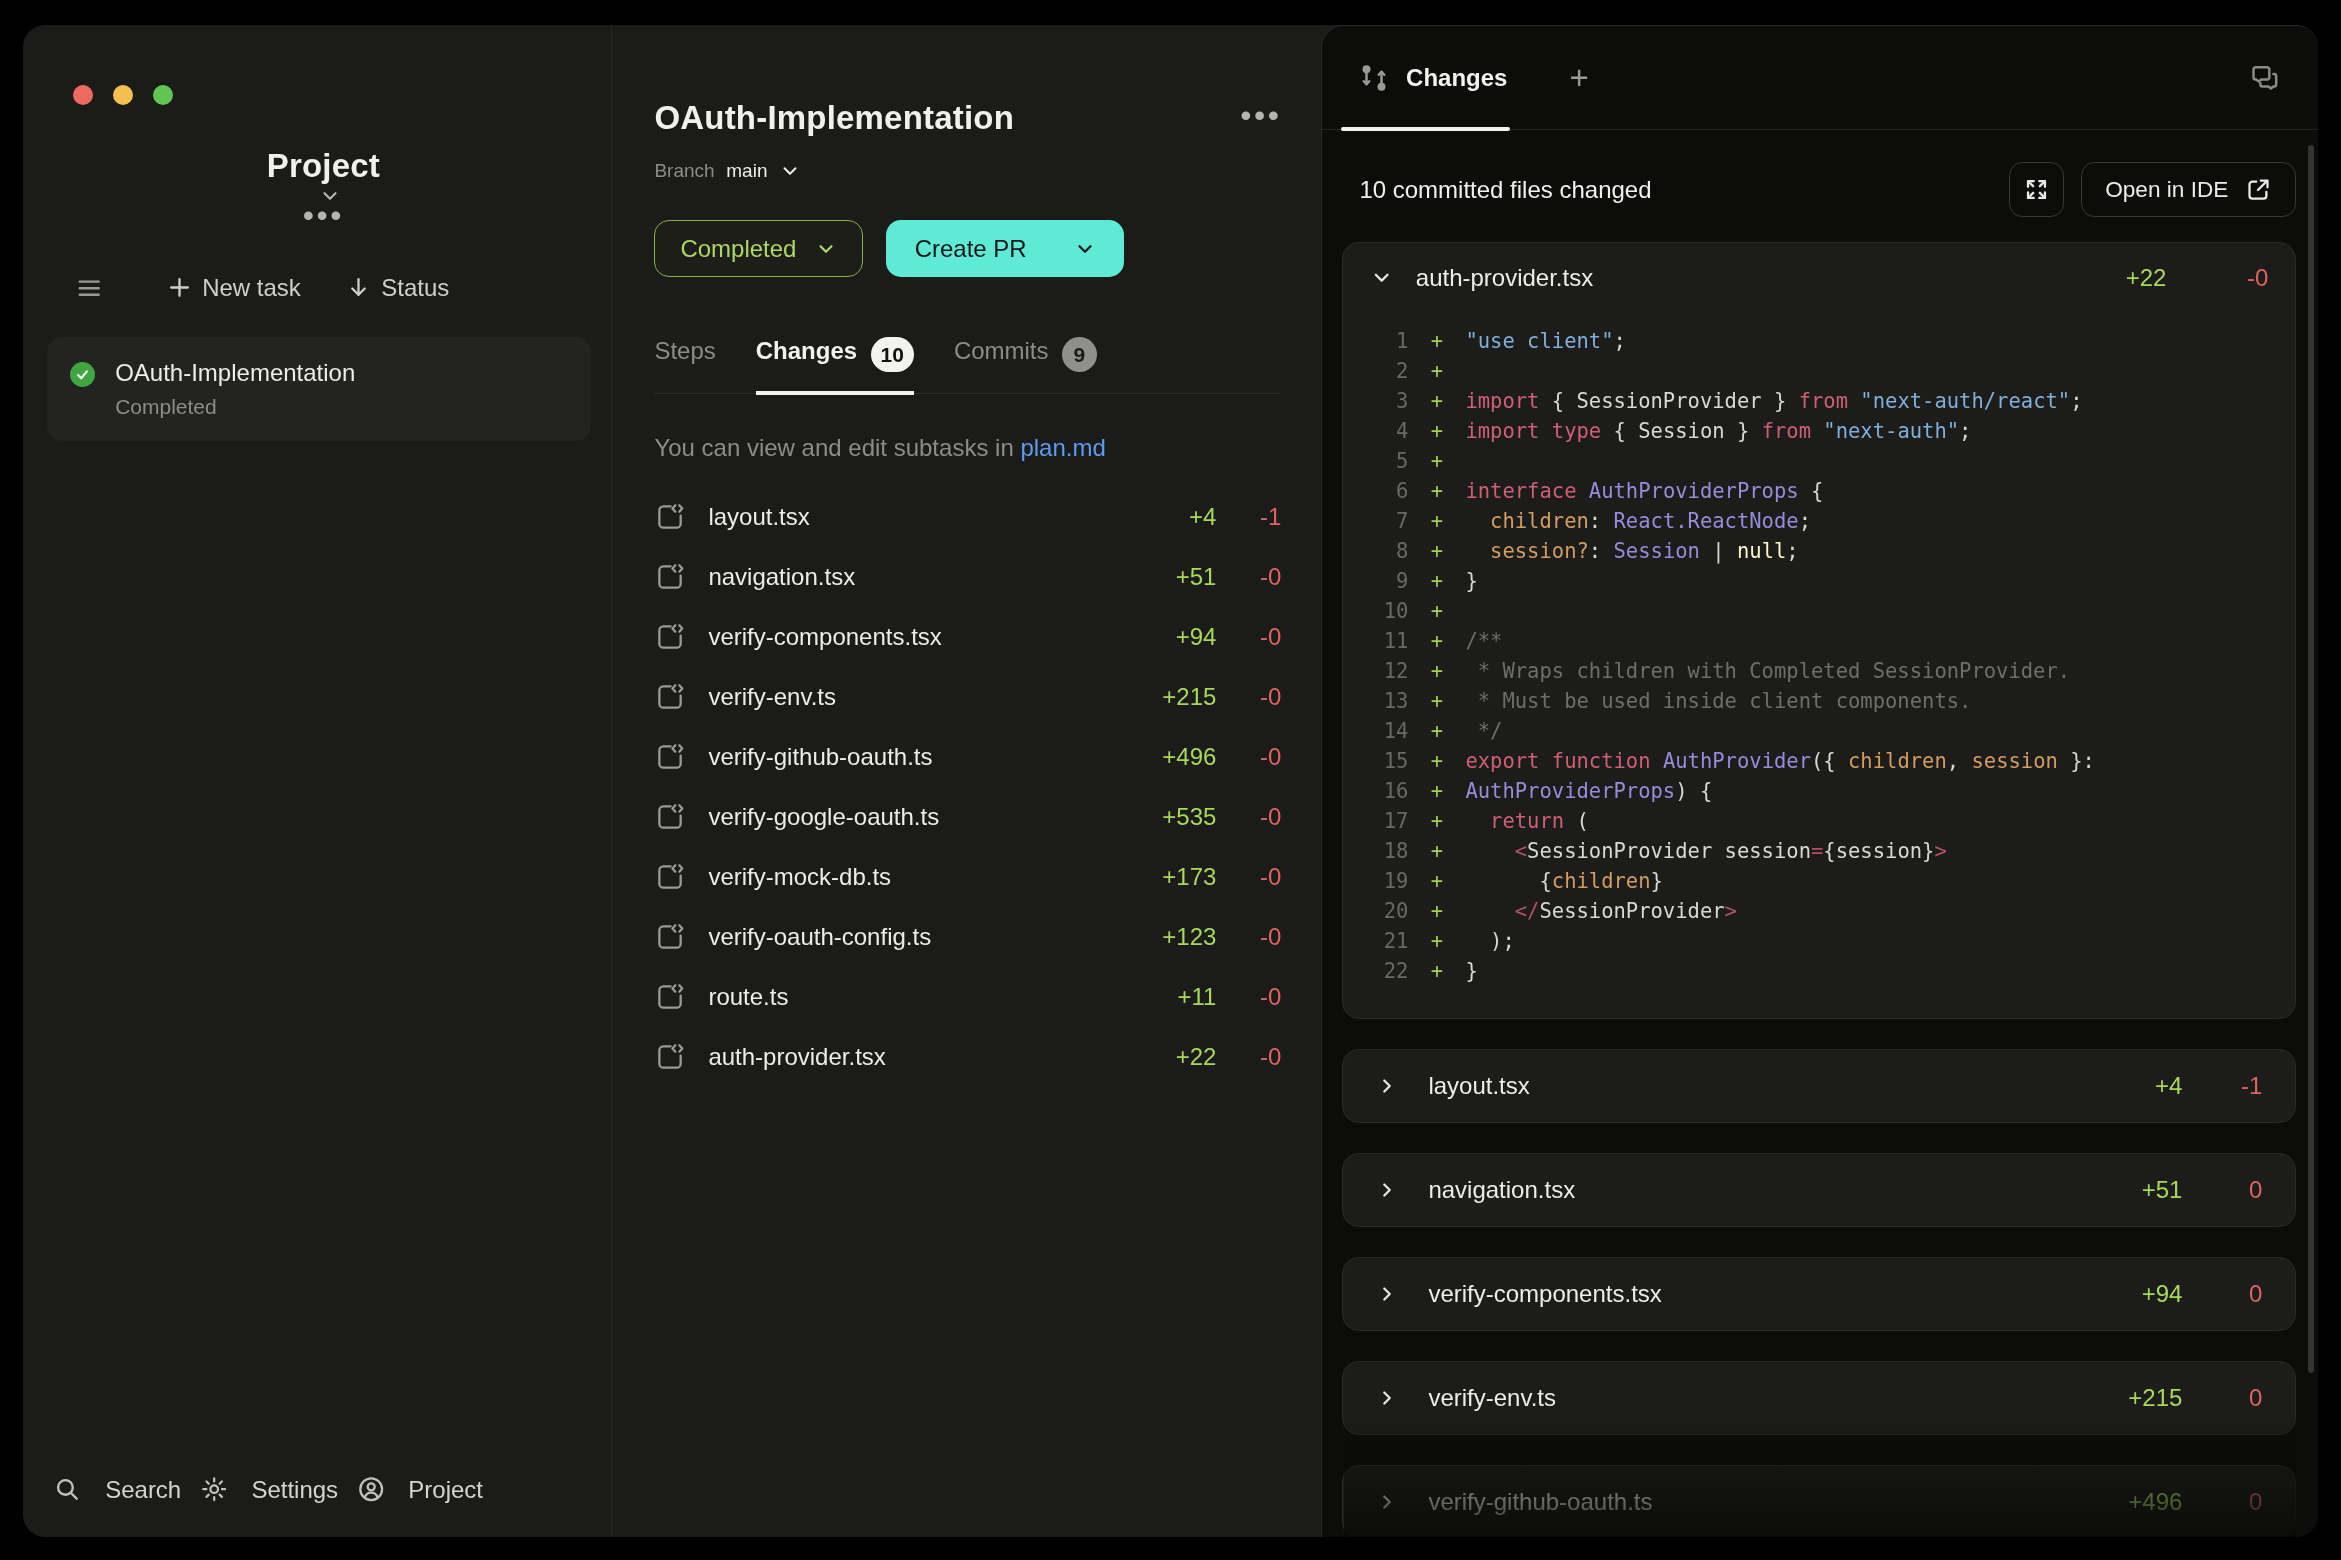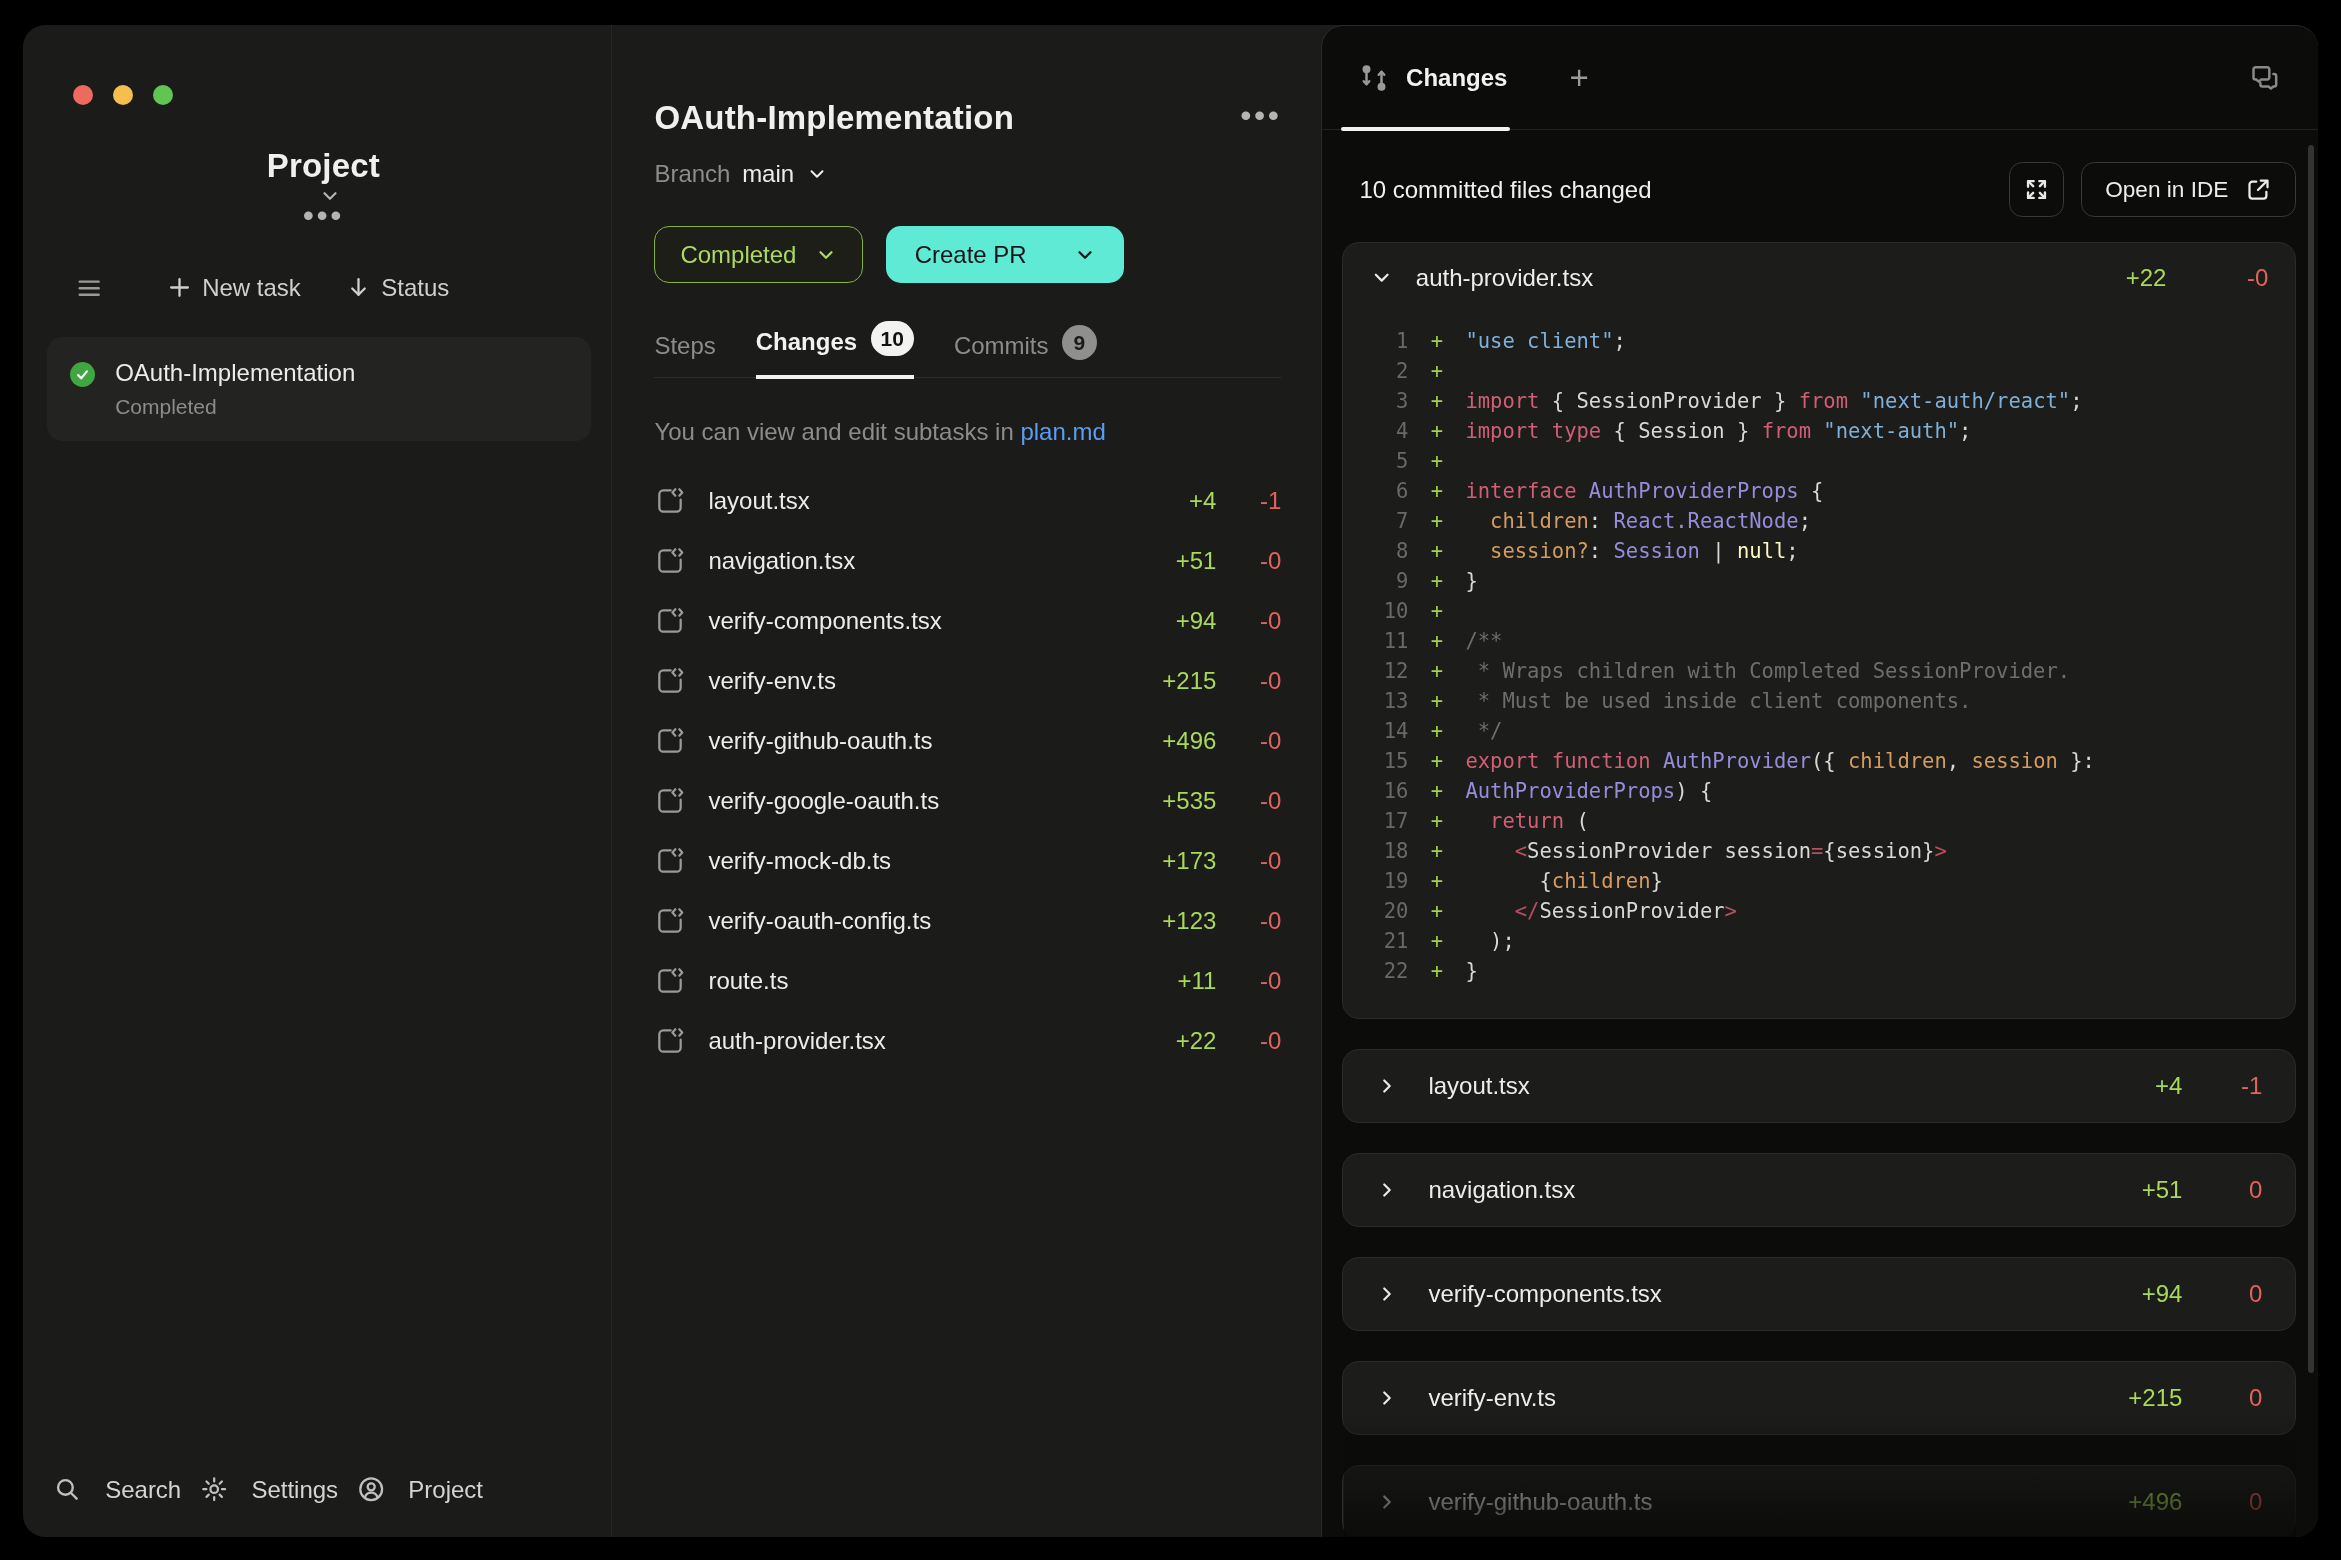--- a/index.html
+++ b/index.html
@@ -24,29 +24,29 @@
   .check-circle { width:25px; height:25px; border-radius:50%; background:#3fa640; display:flex; align-items:center; justify-content:center; margin-top:3.3px; flex:none; }
   .task-title { font-size:24px; color:#ececea; }
   .task-status { font-size:21px; color:#8c8c8a; margin-top:8.4px; }
   .side-footer { position:absolute; left:30px; bottom:28.4px; display:flex; gap:18.4px; }
   .foot-item { display:flex; align-items:center; gap:23.4px; font-size:24px; color:#d4d4d2; height:38px; }
   .foot-item svg { flex:none; }
   
   .center { position:absolute; left:591px; top:0; width:709px; height:100%; padding:74px 42px 0 40px; }
   .center-head { display:flex; align-items:flex-start; }
   .page-title { font-size:33px; font-weight:700; color:#f0f0ee; letter-spacing:0.2px; }
-  .branch-row { display:flex; align-items:center; gap:11.7px; margin-top:23.4px; font-size:24px; }
+  .branch-row { display:flex; align-items:center; gap:11.7px; margin-top:23.4px; font-size:19px; }
   .branch-label { color:#8c8c8a; }
   .branch-name { color:#ececea; }
   .btn-row { display:flex; gap:23.4px; margin-top:38px; }
   .btn { height:57px; border-radius:15px; display:flex; align-items:center; font-size:24px; cursor:default; }
   .btn-completed { border:1.7px solid #86b23f; color:#abd961; padding:0 25px; gap:18.4px; background:rgba(50,60,25,.12); }
   .btn-pr { background:#5eead4; color:#16161a; padding:0 28.4px; gap:47px; font-weight:500; }
   .tabs { display:flex; gap:40px; margin-top:38px; border-bottom:1.7px solid #2d2d2b; }
-  .tab { display:flex; align-items:flex-end; gap:13.4px; font-size:24px; color:#8c8c8a; padding-bottom:18.4px; margin-bottom:-1.7px; }
+  .tab { display:flex; align-items:flex-start; gap:13.4px; font-size:24px; color:#8c8c8a; padding-bottom:18.4px; margin-bottom:-1.7px;margin-top:22px; }
   .tab.active { color:#f2f2f0; font-weight:600; border-bottom:4.2px solid #f2f2f0; }
   .badge { height:35px; min-width:35px; padding:0 10px; border-radius:18.4px; display:flex; align-items:center; justify-content:center; font-size:21px; font-weight:700; }
   .badge.white { background:#f2f2f0; color:#121210; }
   .badge.gray { background:#8f8f8d; color:#1a1a18; }
   .subtask { margin-top:40px; font-size:24px; color:#8c8c8a; }
   .subtask a { color:#5b9df0; text-decoration:none; }
   .file-list { margin-top:25px; }
   .file-row { display:flex; align-items:center; height:60px; font-size:24px; color:#ececea; }
   .file-row .fi { margin-right:22px; display:flex; color:#9a9a98; }
   .fadd { margin-left:auto; color:#a7d95a; text-align:right; }

